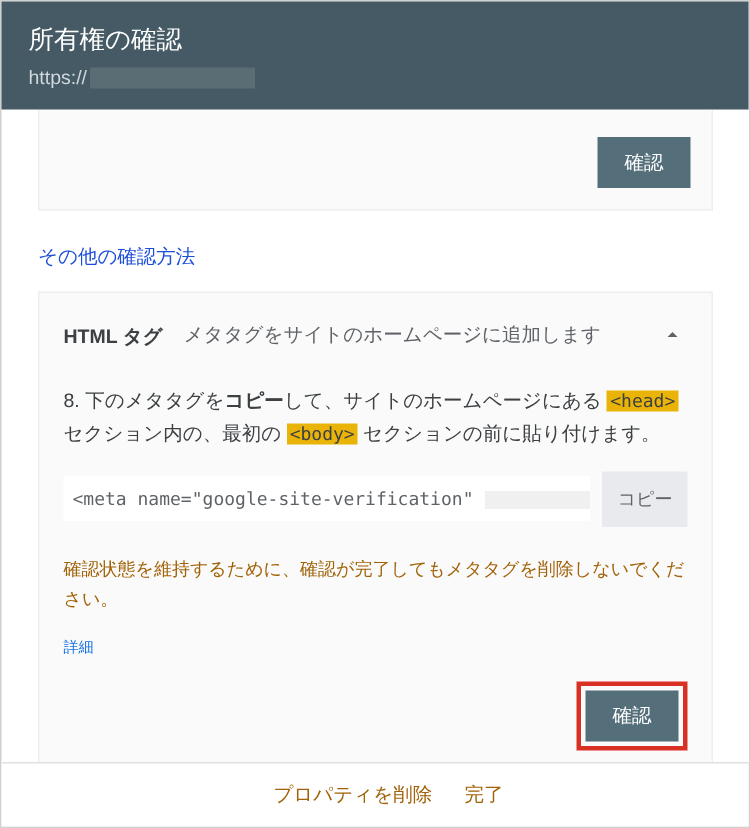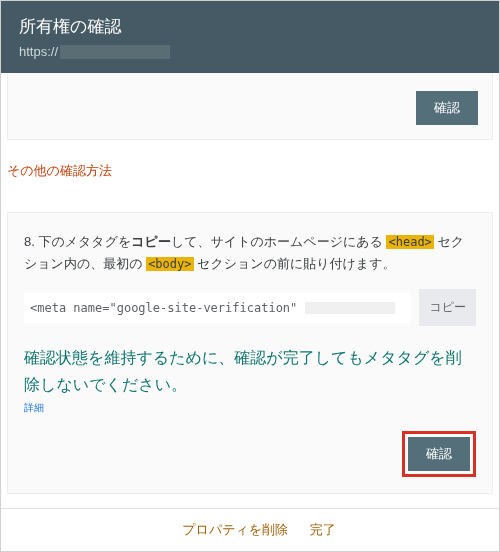--- a/index.html
+++ b/index.html
@@ -2,39 +2,39 @@
 <html><head>
 <meta charset="utf-8">
 <style>
 *{box-sizing:border-box;margin:0;padding:0}
 body{font-family:"Helvetica Neue",Arial,"Hiragino Kaku Gothic ProN","Meiryo",sans-serif;background:#fff;width:500px;height:552px;overflow:hidden;font-size:13px;color:#5f6368}
 .modal{width:500px;height:552px;border:1px solid #d0d0d0;display:flex;flex-direction:column;position:relative}
 .header{background:#455a64;color:#fff;padding:14px 18px 14px 18px}
 .header h1{font-size:17px;font-weight:400;margin-bottom:6px;color:#fff}
 .header .url{font-size:13px;color:#cfd8dc;display:flex;align-items:flex-end;gap:2px}
 .url-mask{display:inline-block;width:110px;height:14px;background:#5a6c74}
-.content{flex:1;overflow-y:auto;padding:0 6px;background:#fff}
+.content{flex:1;overflow-y:auto;padding:0 24px;background:#fff}
 .content::-webkit-scrollbar{width:8px}
 .content::-webkit-scrollbar-thumb{background:#c0c0c0}
 .top-card{background:#fafafa;border-left:1px solid #eee;border-right:1px solid #eee;border-bottom:1px solid #eee;padding:18px 14px 14px;margin-bottom:22px;text-align:right}
 .btn{display:inline-block;background:#546e7a;color:#fff;border:none;padding:8px 18px;font-size:13px;cursor:pointer}
-.section-title{font-size:13px;color:#c2410c;margin-bottom:32px}
+.section-title{font-size:13px;color:#1d4ed8;margin-bottom:14px}
 .method-card{background:#fafafa;border:1px solid #eee;padding:18px 16px 16px}
 .method-head{display:flex;align-items:flex-start;gap:14px;margin-bottom:22px}
 .method-label{font-size:13px;color:#3c4043;font-weight:700;white-space:nowrap;flex:0 0 auto;padding-top:2px}
 .method-desc{font-size:13px;color:#5f6368;flex:1;line-height:1.6}
 .chevron{width:20px;height:20px;flex:0 0 auto;display:flex;align-items:center;justify-content:center;color:#5f6368;cursor:pointer}
 .chevron svg{width:16px;height:16px}
 .step{font-size:13px;color:#3c4043;line-height:1.7;margin-bottom:14px}
 .code-tag{background:#eab308;font-family:monospace;font-size:12px;padding:0 2px}
 .meta-row{display:flex;align-items:center;gap:8px;margin-bottom:18px}
 .meta-input{flex:1;background:#fff;border:none;padding:8px 6px;font-family:monospace;font-size:12px;color:#5f6368;position:relative;overflow:hidden;white-space:nowrap}
 .meta-mask{display:inline-block;width:90px;height:12px;background:#f0f0f0;vertical-align:middle}
 .copy-btn{background:#e8eaed;border:none;color:#5f6368;font-size:12px;padding:10px 10px;cursor:pointer}
-.note{font-size:16px;color:#0f766e;line-height:1.7;margin-bottom:0}
+.note{font-size:12px;color:#a16207;line-height:1.7;margin-bottom:12px}
 .details-link{color:#1a73e8;font-size:10px;cursor:pointer;display:inline-block;margin-bottom:16px}
 .action-row{text-align:right}
 .highlight-box{display:inline-block;border:3px solid #d93025;padding:3px}
 .footer{border-top:1px solid #e0e0e0;padding:12px 18px;text-align:center;font-size:13px;color:#a16207;background:#fff}
 .footer span{margin-left:18px;cursor:pointer}
 </style>
 </head>
 <body>
 
 <div class="modal">
@@ -48,20 +48,29 @@
   </div>
 
   <div class="content">
     <div class="top-card">
       <button class="btn">確認</button>
     </div>
 
     <div class="section-title">その他の確認方法</div>
 
     <div class="method-card">
+      <div class="method-head">
+        <div class="method-label">HTML タグ</div>
+        <div class="method-desc">メタタグをサイトのホームページに追加します</div>
+        <div class="chevron">
+          <svg viewBox="0 0 24 24">
+              <path fill="currentColor" d="M7 14l5-5 5 5z"></path>
+            </svg>
+        </div>
+      </div>
 
       <div class="step">
         <span>8. 下のメタタグを</span><b>コピー</b><span>して、サイトのホームページにある </span><span class="code-tag">&lt;head&gt;</span><span> セクション内の、最初の </span><span class="code-tag">&lt;body&gt;</span><span> セクションの前に貼り付けます。</span>
       </div>
 
       <div class="meta-row">
         <div class="meta-input">
           <span>&lt;meta name="google-site-verification"</span>
           <span class="meta-mask"></span>
         </div>

